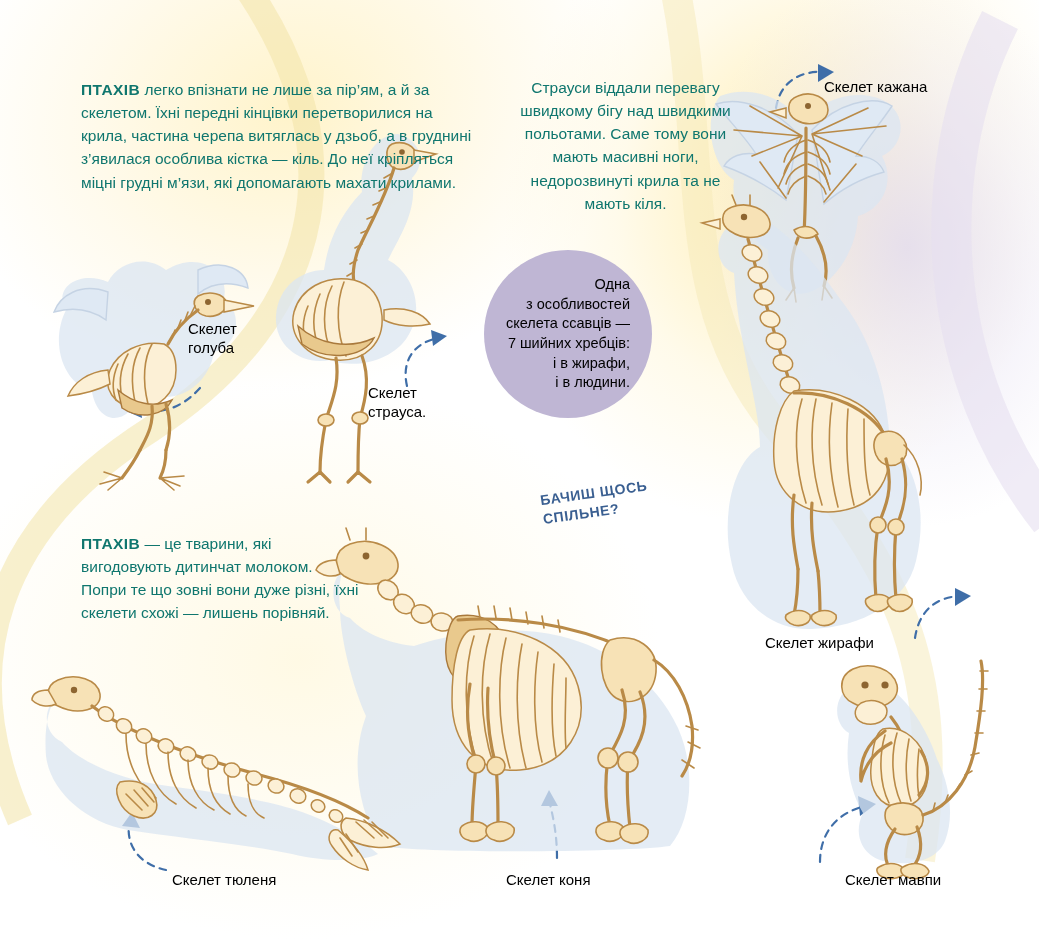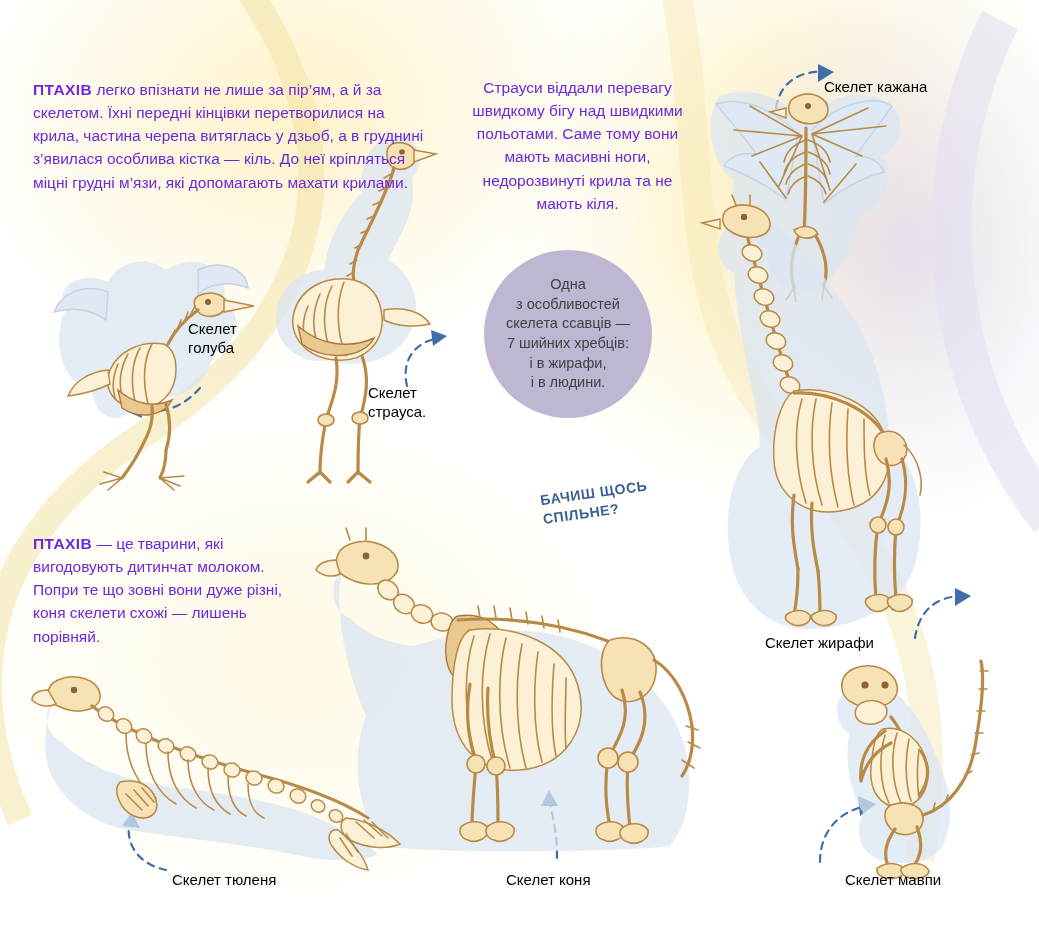--- a/index.html
+++ b/index.html
@@ -31,36 +31,36 @@
     position:absolute;right:-180px;top:-40px;width:520px;height:560px;
     background:radial-gradient(closest-side at 40% 50%, rgba(226,219,238,.85), rgba(236,232,245,.45) 60%, rgba(255,255,255,0) 100%);
     transform:rotate(-8deg);
   }
   .swirl{
     position:absolute;left:-40px;top:-40px;width:1100px;height:1020px;
   }
   
   .para{
     position:absolute;z-index:6;
-    font-size:15.5px;line-height:1.5;color:#6d28d9;
+    font-size:15.5px;line-height:1.5;color:#0f766e;margin-left:48px;
   }
   .para b, .lead{
     font-weight:bold;letter-spacing:.4px;
   }
   #para-birds{left:33px;top:62px;width:395px;}
   #para-ostrich{left:470px;top:60px;width:215px;text-align:center;}
   #para-mammals{left:33px;top:516px;width:280px;}
   
   .circle-note{
     position:absolute;z-index:7;
     left:484px;top:250px;width:168px;height:168px;border-radius:50%;
     background:#bfb6d4;
-    color:#404040;
+    color:#000000;
     display:flex;align-items:center;justify-content:center;
-    text-align:center;
+    text-align:right;
     font-size:14.5px;line-height:1.36;
     padding:6px;box-sizing:border-box;
   }
   
   .label{
     position:absolute;z-index:8;
     font-size:15px;line-height:1.25;color:#000000;
   }
   #lbl-dove{left:188px;top:320px;width:90px;}
   #lbl-ostrich{left:368px;top:384px;width:92px;}
@@ -104,21 +104,21 @@
 
 <p class="para" id="para-birds">
   <b>ПТАХІВ</b><span> легко впізнати не лише за пір’ям, а й за скелетом. Їхні передні кінцівки перетворилися на крила, частина черепа витяглась у дзьоб, а в груднині з’явилася особлива кістка — кіль. До неї кріпляться міцні грудні м’язи, які допомагають махати крилами.</span>
 </p>
 
 <p class="para" id="para-ostrich">
   <span>Страуси віддали перевагу швидкому бігу над швидкими польотами. Саме тому вони мають масивні ноги, недорозвинуті крила та не мають кіля.</span>
 </p>
 
 <p class="para" id="para-mammals">
-  <b>ПТАХІВ</b><span> — це тварини, які вигодовують дитинчат молоком. Попри те що зовні вони дуже різні, коня скелети схожі — лишень порівняй.</span>
+  <b>ПТАХІВ</b><span> — це тварини, які вигодовують дитинчат молоком. Попри те що зовні вони дуже різні, їхні скелети схожі — лишень порівняй.</span>
 </p>
 
 <div class="circle-note">
   <div>
     <div>Одна</div>
     <div>з особливостей</div>
     <div>скелета ссавців —</div>
     <div>7 шийних хребців:</div>
     <div>і в жирафи,</div>
     <div>і в людини.</div>

